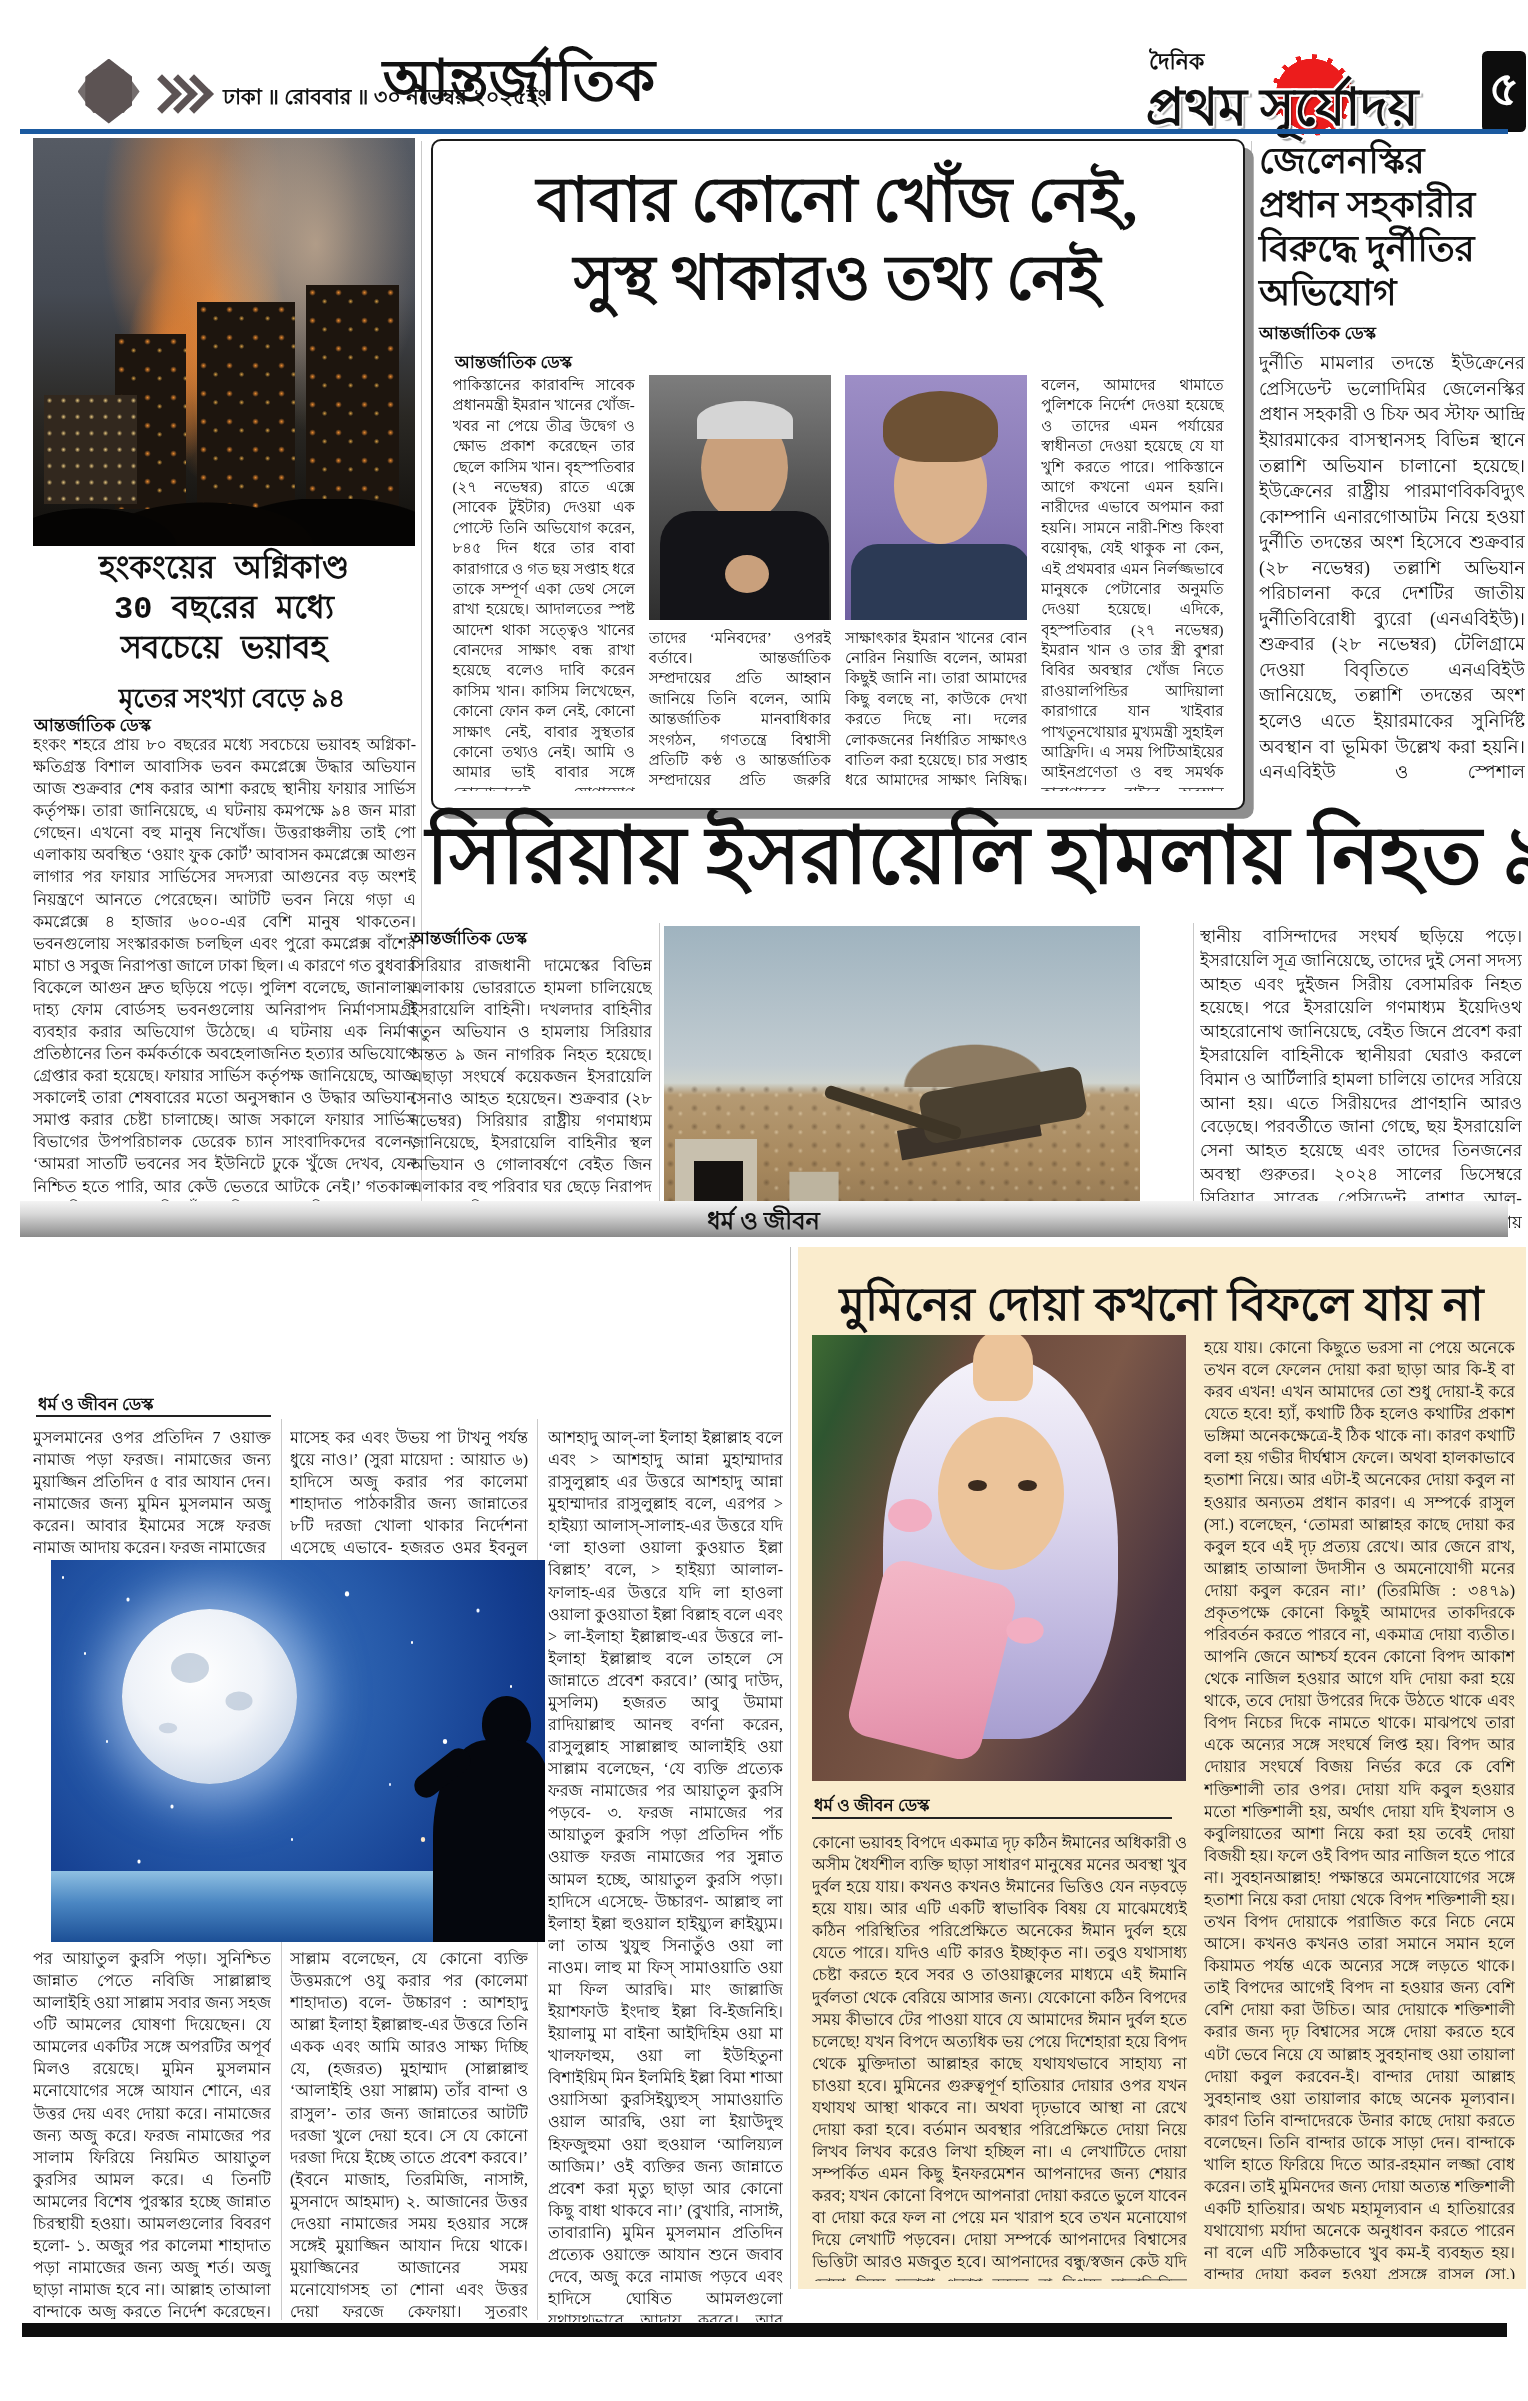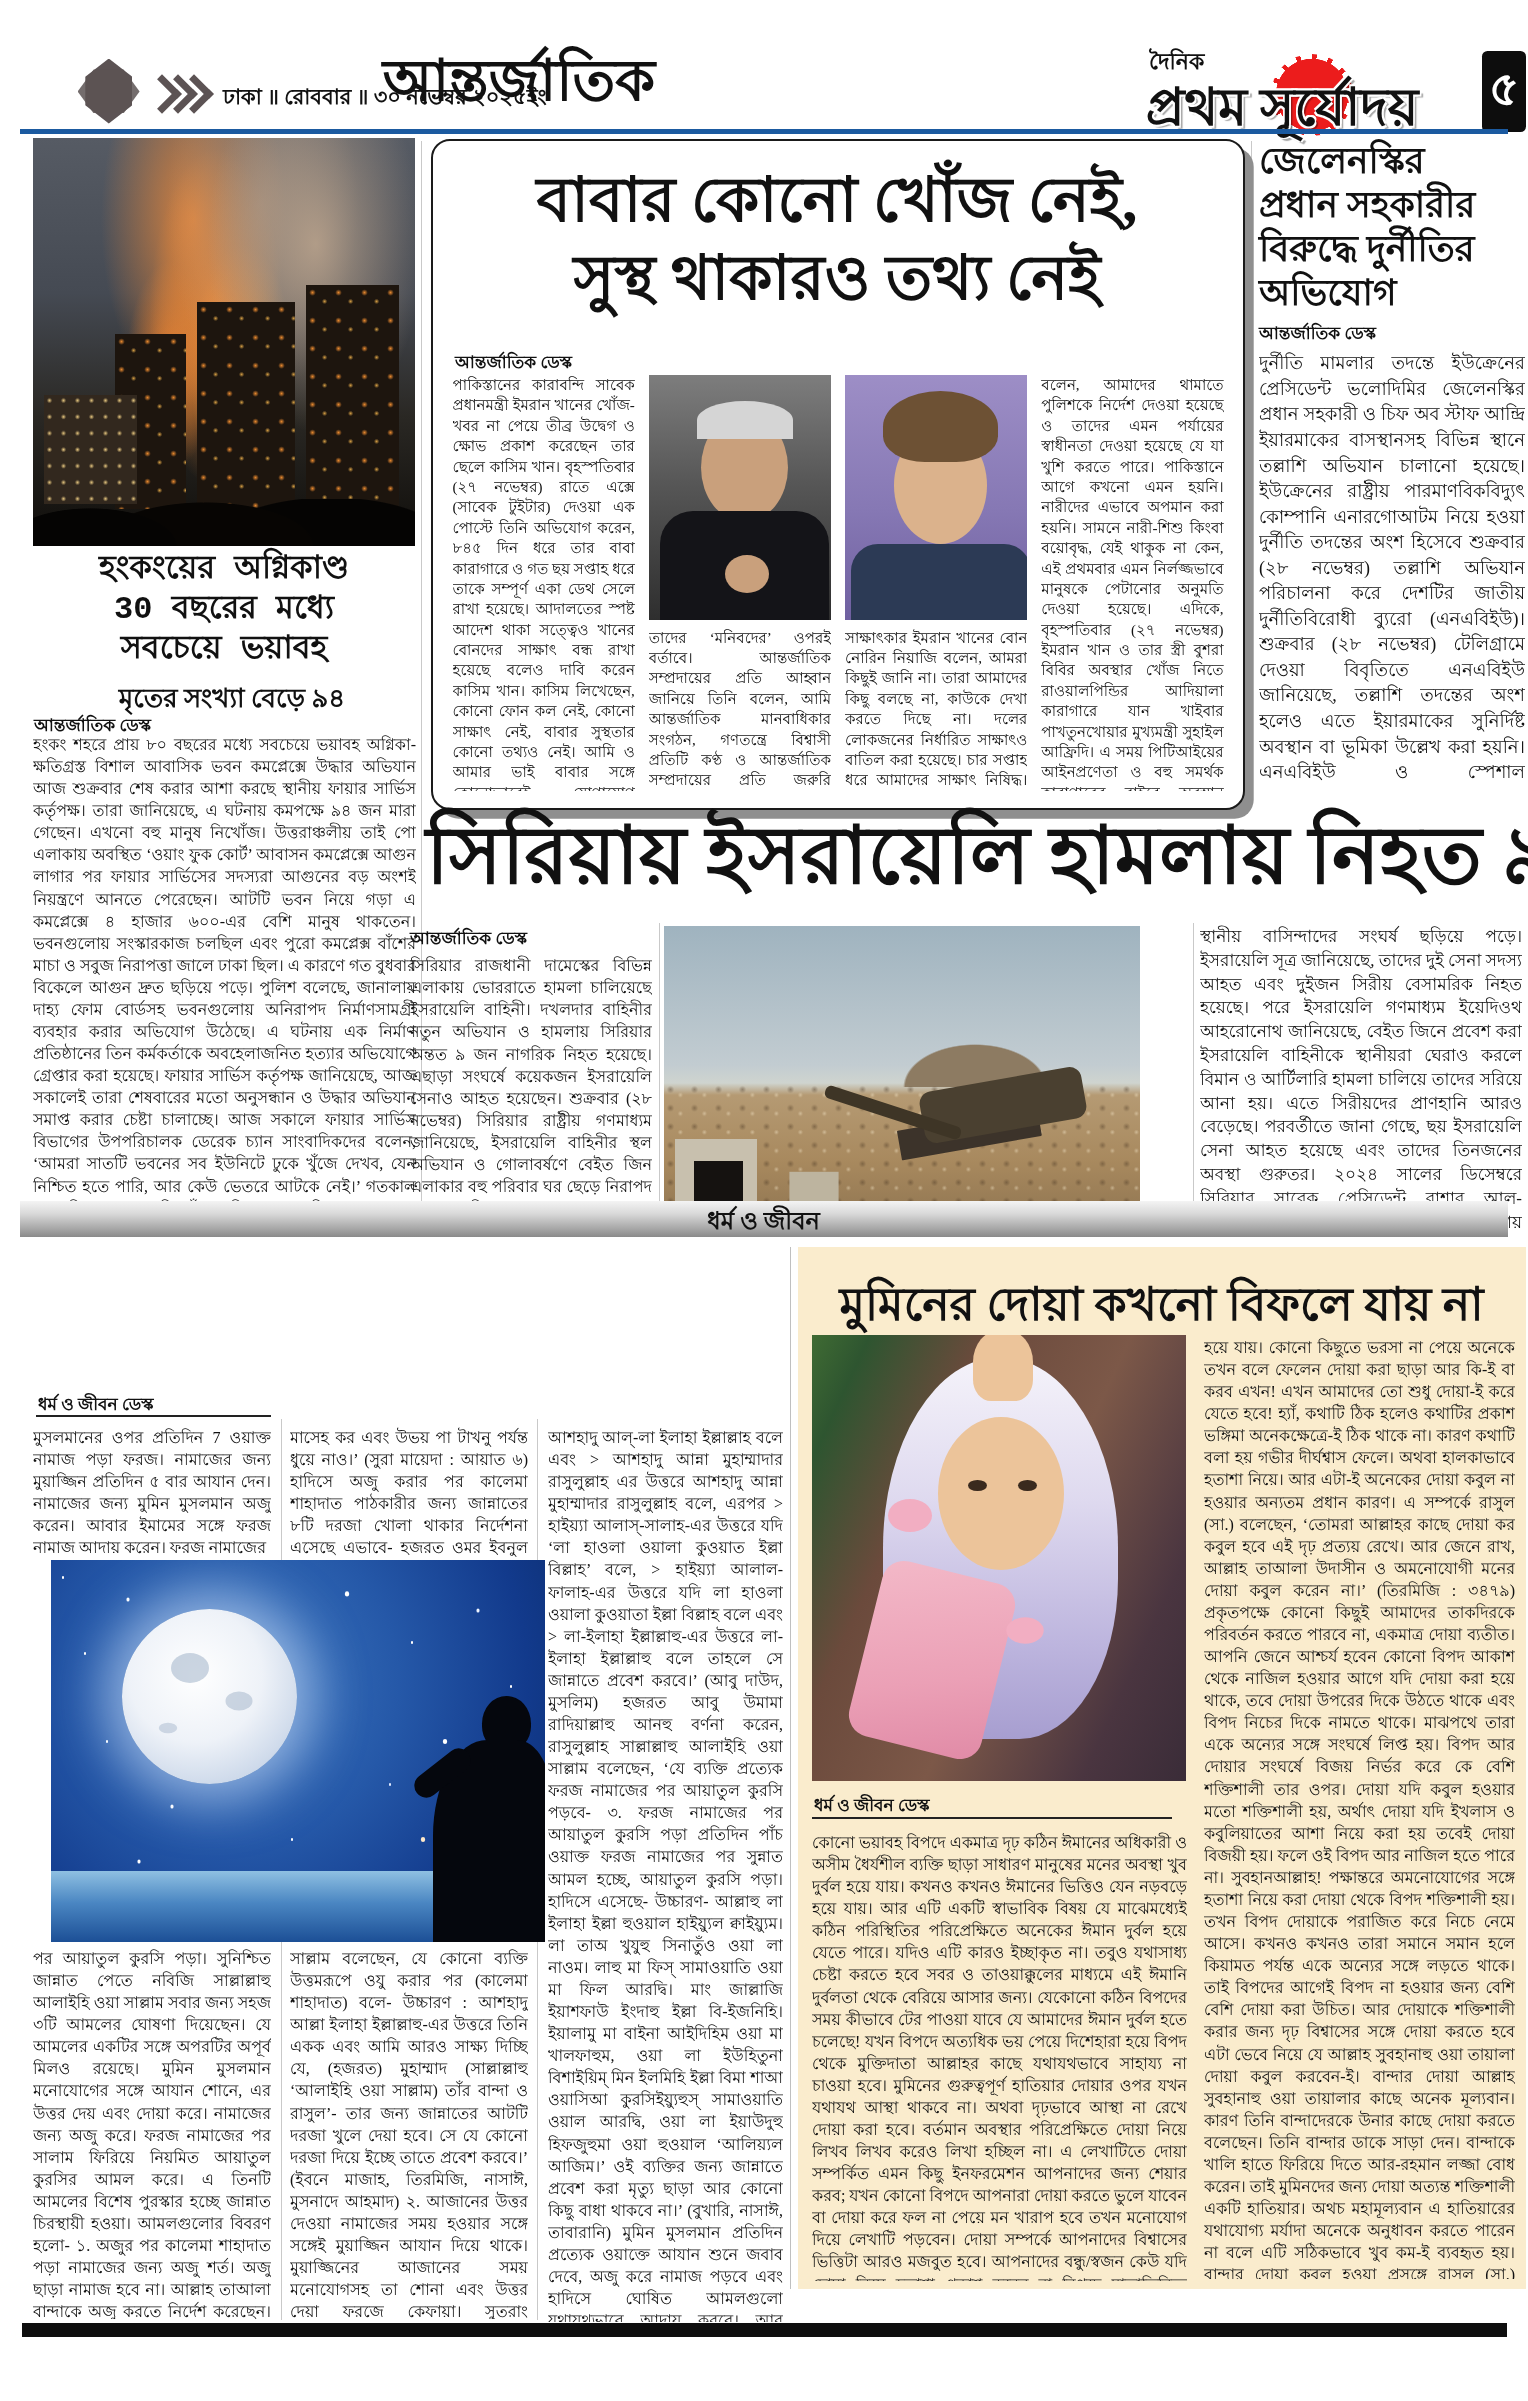--- a/index.html
+++ b/index.html
@@ -21,21 +21,21 @@
   .star-sq{position:absolute;background:#5c5354;}
   .chev{position:absolute;width:21px;height:21px;border-top:7.6px solid #5c5354;border-right:7.6px solid #5c5354;transform:rotate(45deg);}
   
   .hk-head{font-size:32px;font-weight:bold;line-height:1.25;font-family:Liberation Mono, monospace;}
   .hk-sub{font-size:26px;font-weight:bold;}
   .byline{font-size:17px;font-weight:bold;}
   .body-29{font-size:16px;line-height:1.38;}
   .body-28{font-size:15px;line-height:1.36;}
   .body-33{font-size:18px;line-height:1.42;}
   .body-31{font-size:17px;line-height:1.4;}
-  .mainbox{border:2.7px solid #1a1a1a;border-radius:19px;box-shadow:8.7px 8.7px 0 #8f8f8f;background:#fff;}
+  .mainbox{border:2.7px solid #1a1a1a;border-radius:10px;box-shadow:8.7px 8.7px 0 #8f8f8f;background:#fff;}
   .main-head{font-size:62px;font-weight:bold;line-height:1.25;}
   .zel-head{font-size:36px;font-weight:bold;line-height:1.22;}
   .syria-head{font-size:80px;font-weight:bold;line-height:1.1;white-space:nowrap;}
   .band{background:linear-gradient(180deg,#f4f4f4 0%,#d9d9d9 35%,#a9a9a9 75%,#8a8a8a 100%);}
   .band-title{font-size:24px;font-weight:bold;}
   .rel-head{font-size:48px;font-weight:bold;line-height:1.3;}
   .dua-head{font-size:46px;font-weight:bold;}
   .cream{background:#faeccd;}
   .cols4{display:flex;gap:14px;}
   .cols4 .col{flex:1 1 0;overflow:hidden;}

